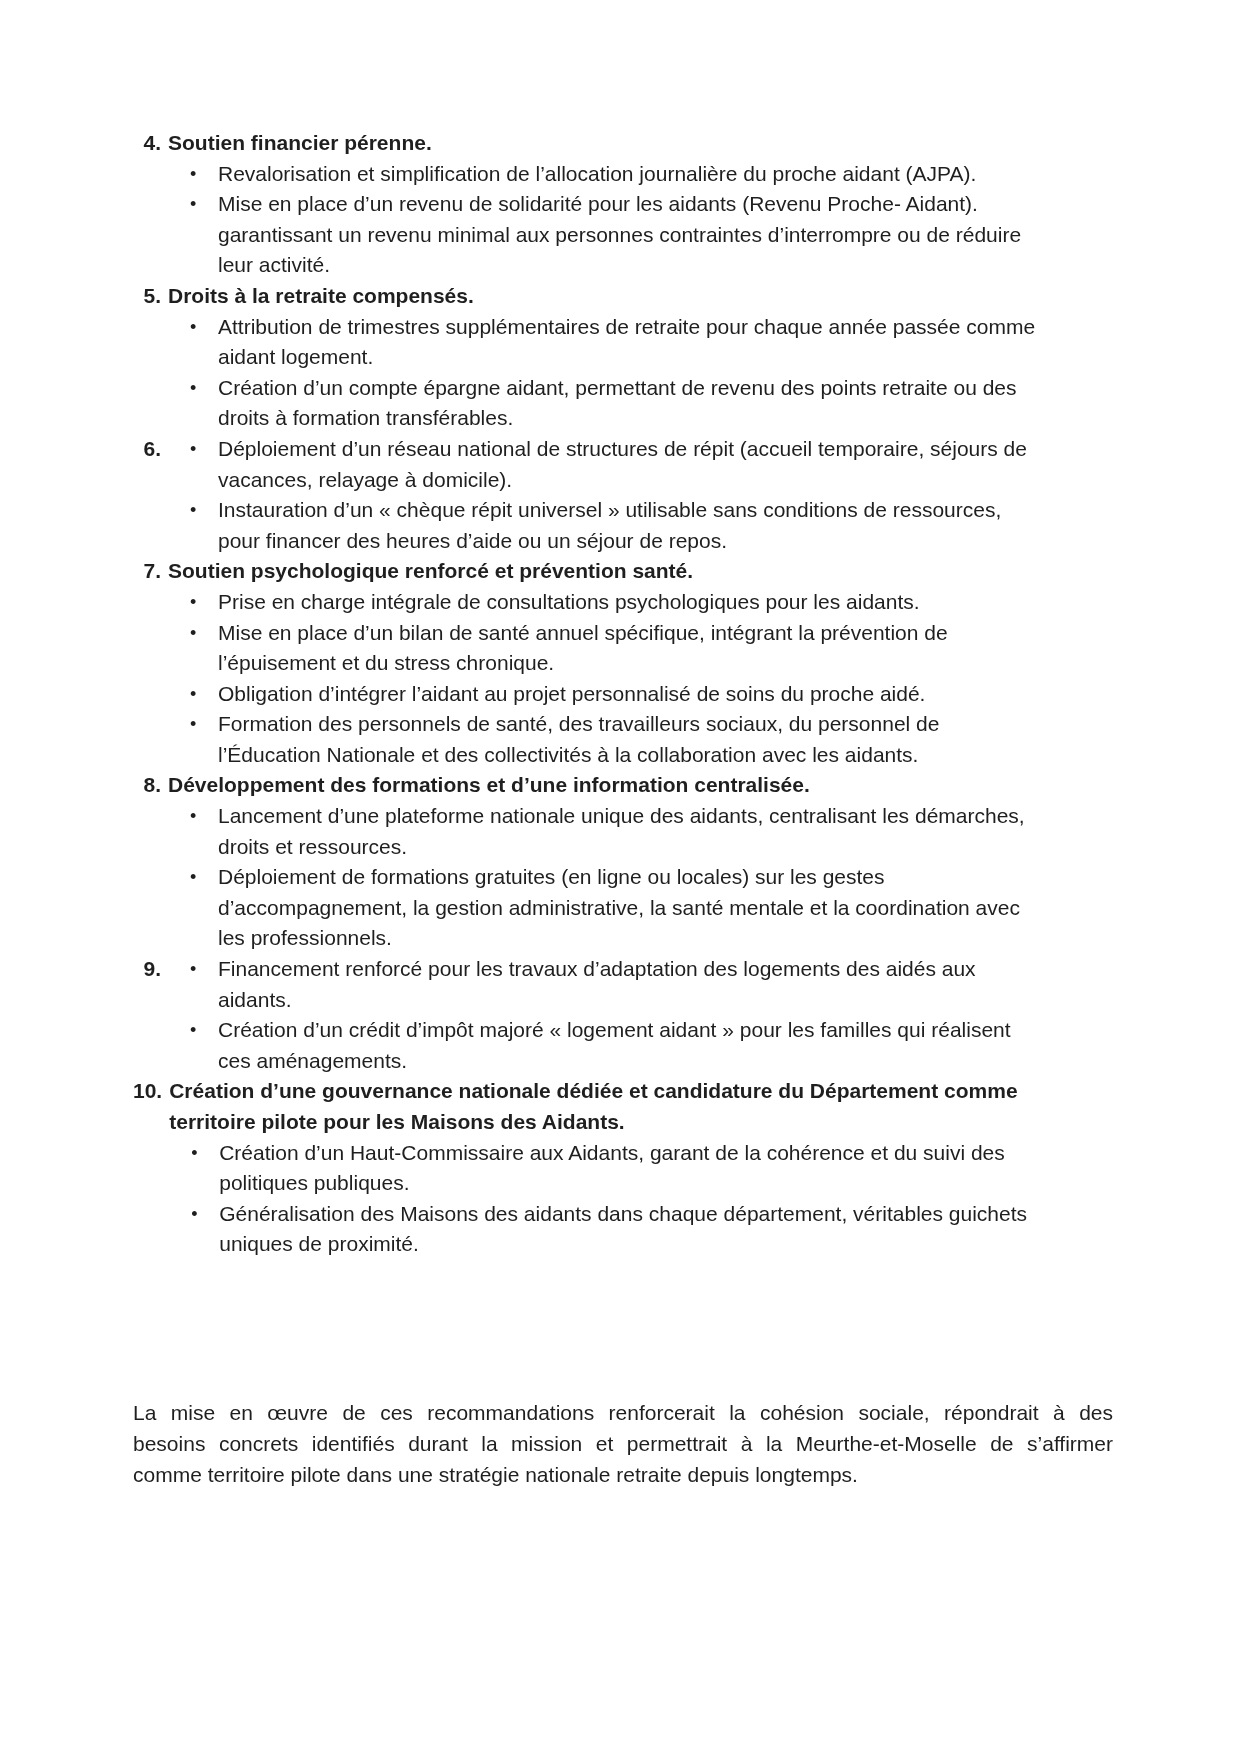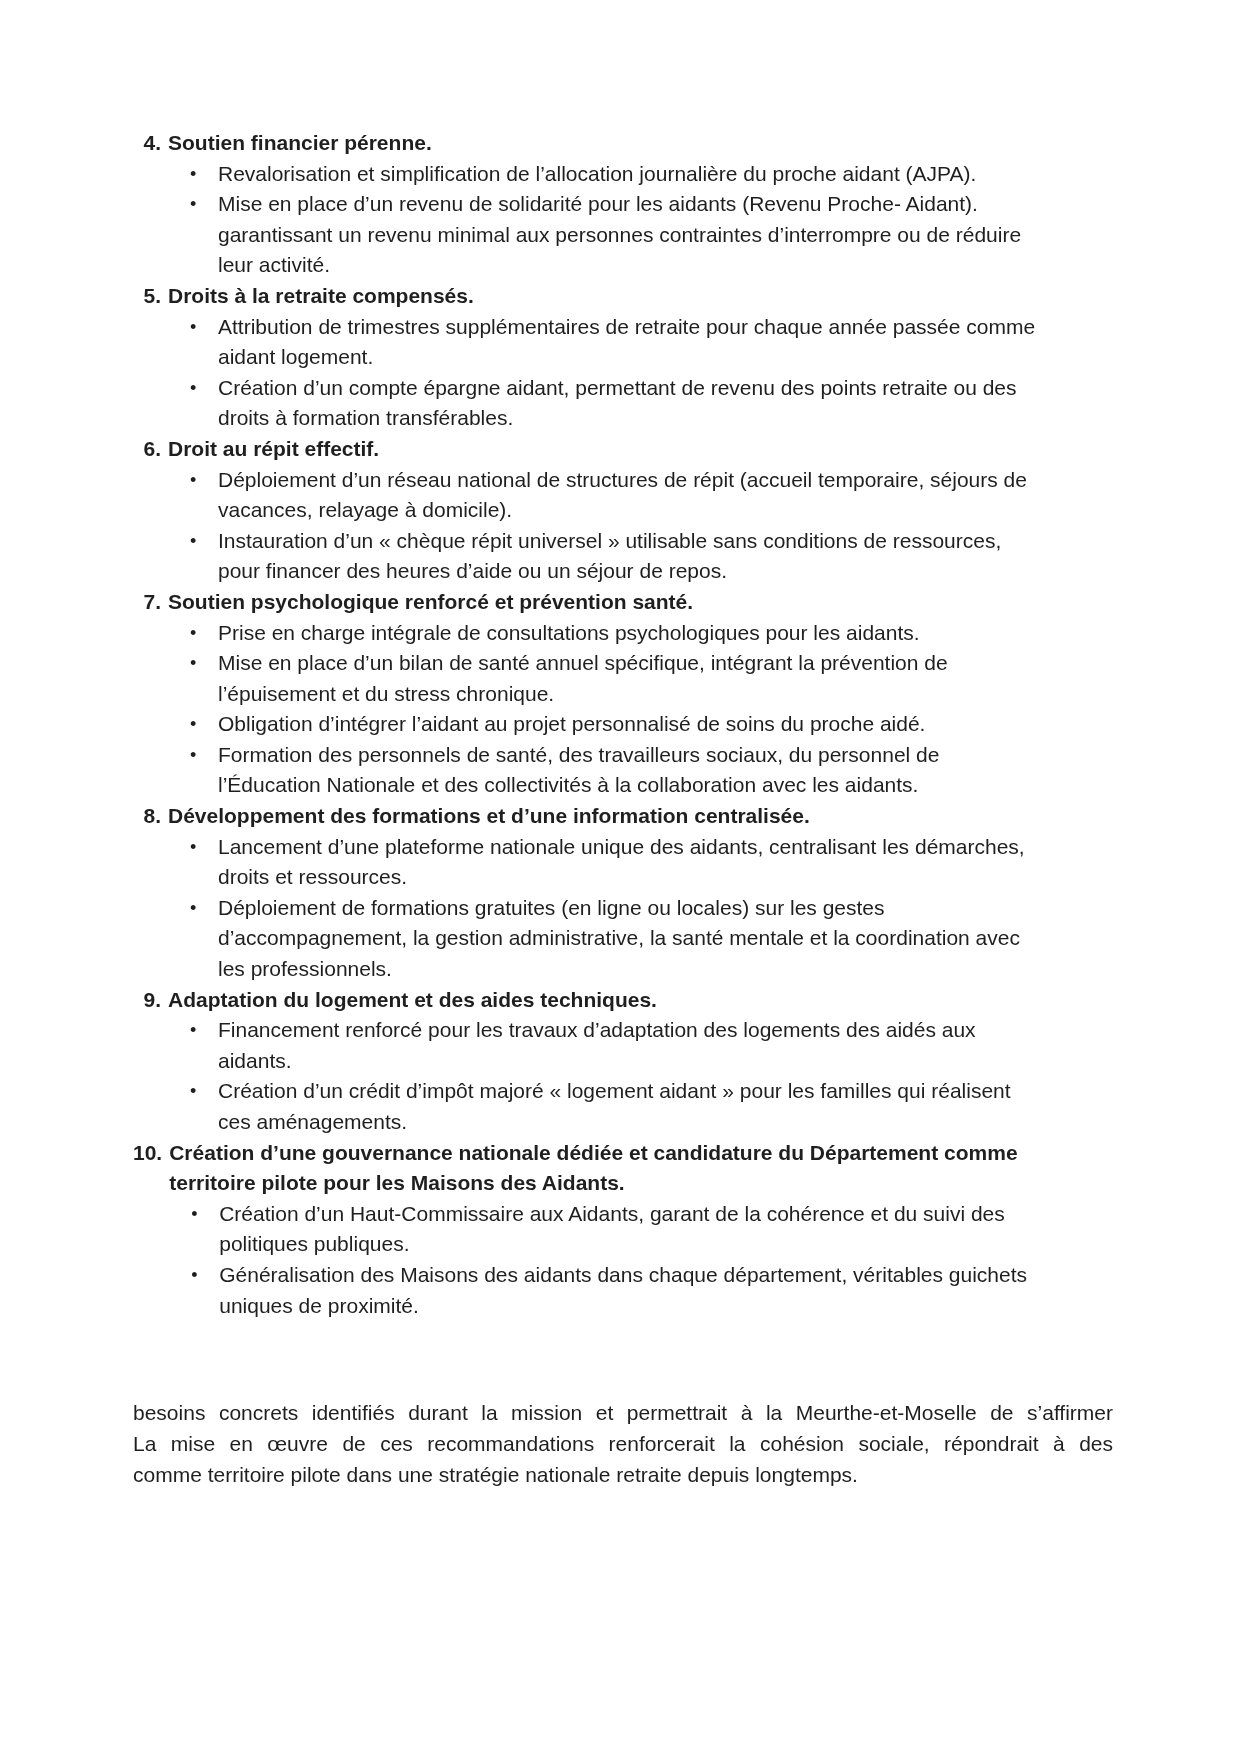--- a/index.html
+++ b/index.html
@@ -105,21 +105,20 @@
     <span class="btext">Création d’un compte épargne aidant, permettant de revenu des points retraite ou des
 droits à formation transférables.</span>
   </div>
 </div>
     </div>
   </div>
 
   <div class="num-item">
     <span class="num">6.</span>
     <div class="item-body">
-      <div class="item-title">Droit au répit effectif.</div>
       <div class="bullets">
   <div class="bullet">
     <span class="dot">•</span>
     <span class="btext">Déploiement d’un réseau national de structures de répit (accueil temporaire, séjours de
 vacances, relayage à domicile).</span>
   </div>
 
   <div class="bullet">
     <span class="dot">•</span>
     <span class="btext">Instauration d’un « chèque répit universel » utilisable sans conditions de ressources,
@@ -176,21 +175,20 @@
 d’accompagnement, la gestion administrative, la santé mentale et la coordination avec
 les professionnels.</span>
   </div>
 </div>
     </div>
   </div>
 
   <div class="num-item">
     <span class="num">9.</span>
     <div class="item-body">
-      <div class="item-title">Adaptation du logement et des aides techniques.</div>
       <div class="bullets">
   <div class="bullet">
     <span class="dot">•</span>
     <span class="btext">Financement renforcé pour les travaux d’adaptation des logements des aidés aux
 aidants.</span>
   </div>
 
   <div class="bullet">
     <span class="dot">•</span>
     <span class="btext">Création d’un crédit d’impôt majoré « logement aidant » pour les familles qui réalisent
@@ -215,19 +213,19 @@
   <div class="bullet">
     <span class="dot">•</span>
     <span class="btext">Généralisation des Maisons des aidants dans chaque département, véritables guichets
 uniques de proximité.</span>
   </div>
 </div>
     </div>
   </div>
 </div>
   <div class="closing" id="closing">
+  <div class="cline">La mise en œuvre de ces recommandations renforcerait la cohésion sociale, répondrait à des</div>
+
   <div class="cline">besoins concrets identifiés durant la mission et permettrait à la Meurthe-et-Moselle de s’affirmer</div>
 
-  <div class="cline">La mise en œuvre de ces recommandations renforcerait la cohésion sociale, répondrait à des</div>
-
   <div class="cline">comme territoire pilote dans une stratégie nationale retraite depuis longtemps.</div>
 </div>
 </div>
 
 </body></html>

